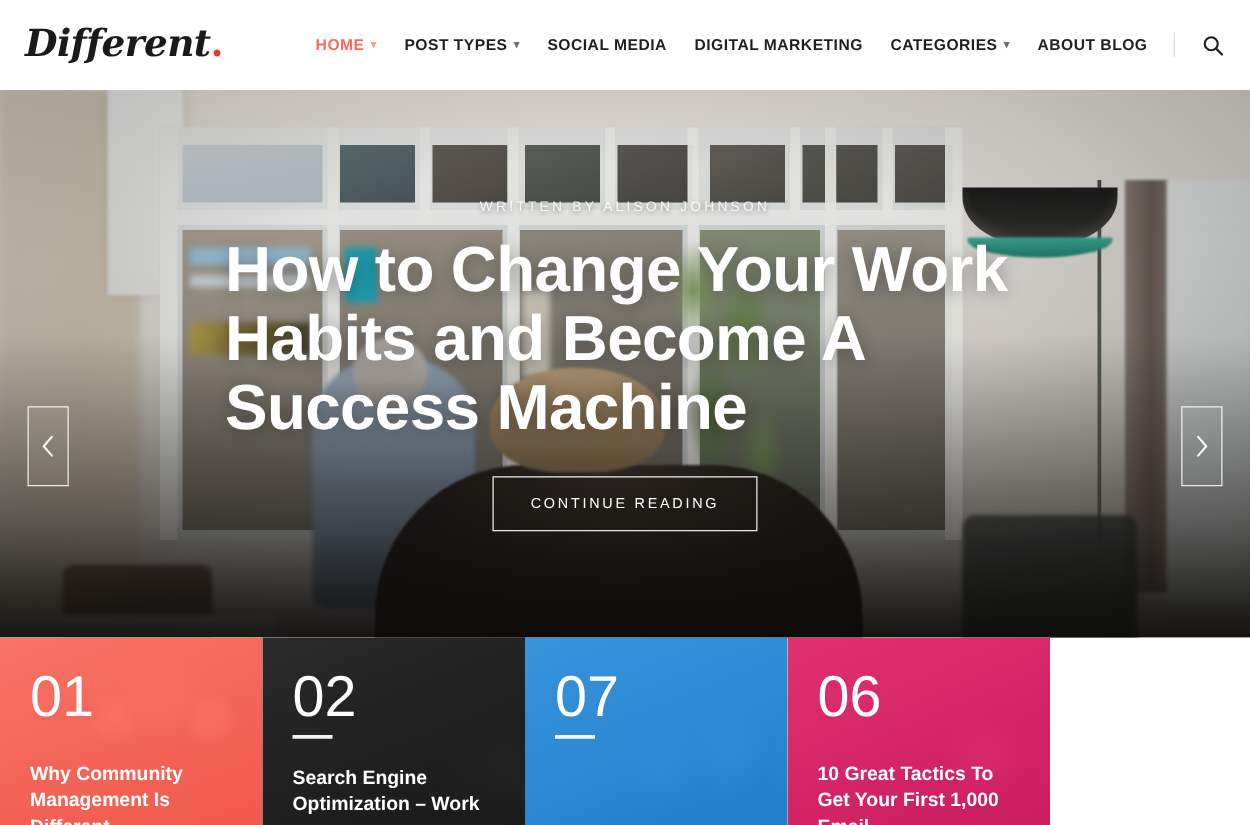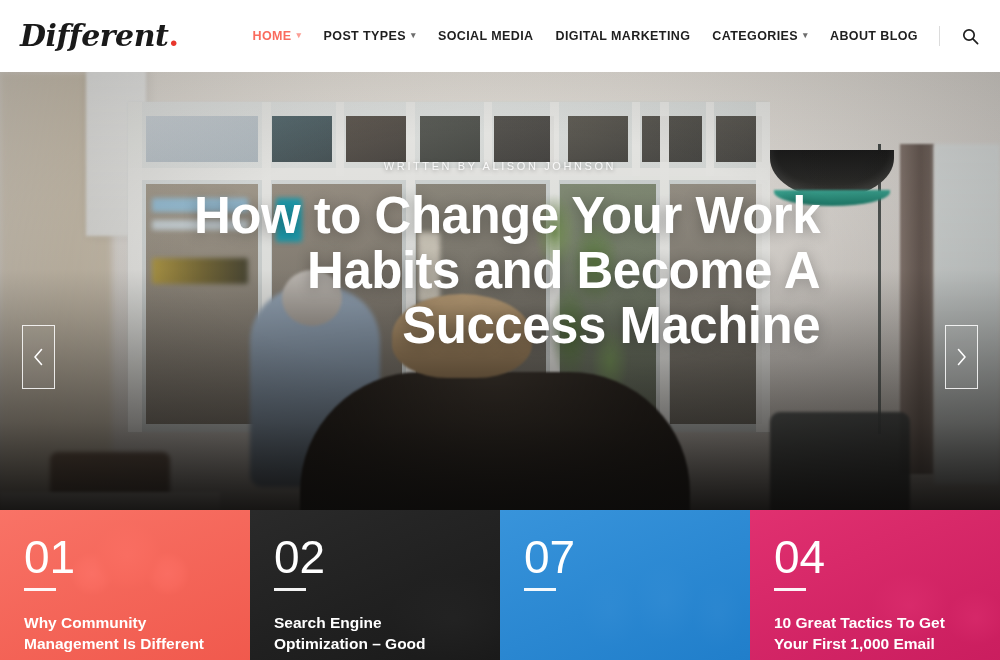--- a/index.html
+++ b/index.html
@@ -189,21 +189,21 @@
     display:flex; flex-direction:column; align-items:center;
     z-index:10; pointer-events:none;
   }
   .byline {
     margin-top:88px;
     font-size:11px; letter-spacing:2.6px; font-weight:400;
     color:rgba(255,255,255,0.88); text-transform:uppercase;
     text-shadow:0 1px 4px rgba(0,0,0,0.35);
   }
   .hero-title {
-    margin-top:16px; width:640px; text-align:right;
+    margin-top:16px; width:640px; text-align:left;
     font-size:51px; line-height:55px; font-weight:bold;
     color:#ffffff; letter-spacing:-0.5px;
     text-shadow:0 2px 14px rgba(0,0,0,0.30);
   }
   .continue-btn {
     pointer-events:auto; cursor:pointer;
     margin-top:28px;
     border:1px solid rgba(255,255,255,0.92);
     padding:15px 30px;
     font-size:11.5px; letter-spacing:2.2px; font-weight:400;
@@ -220,21 +220,21 @@
   .slider-arrow svg { display:block; }
   .arrow-prev { left:22px; }
   .arrow-next { right:22px; }
 
   
   .cards {
     position:absolute; top:510px; left:0; width:1000px; height:150px;
     display:flex; z-index:30;
   }
   .card {
-    position:relative; width:250px; height:150px; overflow:hidden; cursor:pointer;
+    position:relative; width:210px; height:150px; overflow:hidden; cursor:pointer;
   }
   .card-bg { position:absolute; inset:0; }
   .card-tint { position:absolute; inset:0; }
   .card-inner {
     position:relative; z-index:3; padding:26px 24px 0 24px;
     height:100%; display:flex; flex-direction:column;
   }
   .card-num {
     font-size:46px; line-height:42px; font-weight:300;
     color:#ffffff; letter-spacing:0px;
@@ -394,20 +394,21 @@
       <div class="person-main"></div>
       <div class="person-hair"></div>
 
       <div class="hero-vignette"></div>
       <div class="hero-shade"></div>
     </div>
 
     <div class="hero-content">
       <div class="byline">WRITTEN BY ALISON JOHNSON</div>
       <h1 class="hero-title">How to Change Your Work Habits and Become A Success Machine</h1>
+      <div class="continue-btn">CONTINUE READING</div>
     </div>
 
     <div class="slider-arrow arrow-prev">
       <svg width="11" height="18" viewBox="0 0 11 18" fill="none" stroke="#ffffff" stroke-width="1.6" stroke-linecap="round" stroke-linejoin="round">
         <polyline points="8.5,1.5 2,9 8.5,16.5"></polyline>
       </svg>
     </div>
 
     <div class="slider-arrow arrow-next">
       <svg width="11" height="18" viewBox="0 0 11 18" fill="none" stroke="#ffffff" stroke-width="1.6" stroke-linecap="round" stroke-linejoin="round">
@@ -427,37 +428,37 @@
         <div class="card-title">Why Community Management Is Different</div>
       </div>
     </div>
 
     <div class="card">
       <div class="card-bg c2-photo"></div>
       <div class="card-tint c2-tint"></div>
       <div class="card-inner">
         <div class="card-num">02</div>
         <div class="card-rule"></div>
-        <div class="card-title">Search Engine Optimization – Good</div>
+        <div class="card-title">Search Engine Optimization – Work</div>
       </div>
     </div>
 
     <div class="card">
       <div class="card-bg c3-photo"></div>
       <div class="card-tint c3-tint"></div>
       <div class="card-inner">
         <div class="card-num">07</div>
         <div class="card-rule"></div>
       </div>
     </div>
 
     <div class="card">
       <div class="card-bg c4-photo"></div>
       <div class="card-tint c4-tint"></div>
       <div class="card-inner">
-        <div class="card-num">04</div>
+        <div class="card-num">06</div>
         <div class="card-rule"></div>
         <div class="card-title">10 Great Tactics To Get Your First 1,000 Email</div>
       </div>
     </div>
   </div>
 
 </div>
 
 </body></html>

